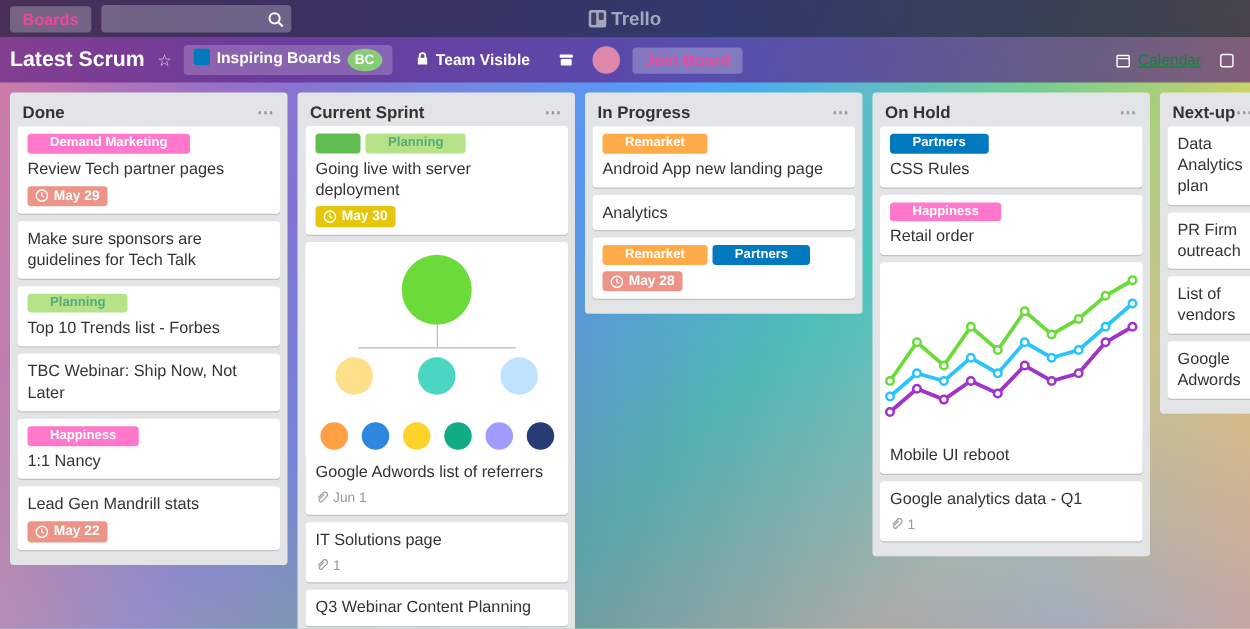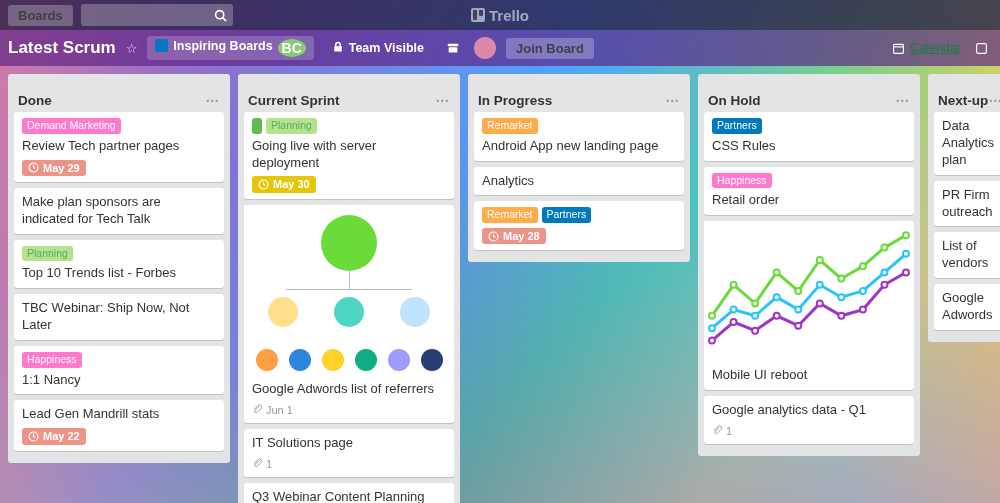--- a/index.html
+++ b/index.html
@@ -2,21 +2,21 @@
 <html><head>
 <meta charset="utf-8">
 <style>
   html,body{margin:0;padding:0;font-family:-apple-system,Helvetica,Arial,sans-serif;font-size:13px;color:#333;overflow:hidden}
   body{width:1000px;height:503px;background:linear-gradient(135deg,#ff9a9e 0%,#a18cd1 20%,#4facfe 40%,#43e97b 60%,#f6d365 80%,#fda085 100%);background-size:cover;position:relative}
   .poly{position:absolute;inset:0;background:
     linear-gradient(60deg,rgba(255,120,120,.5),rgba(120,80,200,.5),rgba(80,160,255,.5),rgba(255,200,80,.5));
     clip-path:polygon(0 0,100% 0,100% 100%,0 100%);}
   
   .topbar{position:relative;height:30px;background:rgba(40,30,70,.8);display:flex;align-items:center;padding:0 8px;gap:8px;z-index:3}
-  .btn{background:rgba(255,255,255,.25);color:#404040;border:none;border-radius:3px;padding:3px 10px;font-size:13px;font-weight:600;cursor:pointer}
+  .btn{background:rgba(255,255,255,.25);color:#ec4899;border:none;border-radius:3px;padding:3px 10px;font-size:13px;font-weight:600;cursor:pointer}
   .search{background:rgba(255,255,255,.25);border-radius:3px;height:22px;width:140px;display:flex;align-items:center;justify-content:flex-end;padding:0 6px}
   .search svg{width:13px;height:13px;fill:#fff}
   .logo{position:absolute;left:50%;transform:translateX(-50%);display:flex;align-items:center;gap:4px;color:#cfd8e3;font-weight:700;font-size:15px;opacity:.7}
   .logo-icon{width:14px;height:14px;background:#cfd8e3;border-radius:2px;position:relative}
   .logo-icon:before,.logo-icon:after{content:"";position:absolute;background:rgba(40,30,70,.8);width:4px;border-radius:1px}
   .logo-icon:before{left:2px;top:2px;height:10px}
   .logo-icon:after{right:2px;top:2px;height:6px}
   
   .boardhdr{position:relative;height:36px;background:rgba(90,30,130,.65);display:flex;align-items:center;padding:0 8px;gap:10px;color:#fff;z-index:3}
   .boardname{font-size:17px;font-weight:700}
@@ -25,26 +25,26 @@
   .star{color:#fff;opacity:.8}
   .avatar{width:22px;height:22px;border-radius:50%;background:#d8a;}
   .initials{width:22px;height:22px;border-radius:50%;background:#8c7;display:flex;align-items:center;justify-content:center;font-size:10px;font-weight:700;color:#fff}
   .spacer{flex:1}
   .cal{display:flex;align-items:flex-end;gap:5px;color:#15803d;font-size:12.5px}
   .cal svg{width:13px;height:13px;fill:#fff}
   
   .board{position:relative;display:flex;gap:8px;padding:8px;z-index:2;align-items:flex-start;height:calc(100% - 66px);overflow:hidden}
   .list{background:#e2e4e6;border-radius:3px;width:222px;flex:0 0 222px;display:flex;flex-direction:column;max-height:100%}
   .list.cut{flex:0 0 85px;width:85px;overflow:hidden}
-  .list-hdr{display:flex;align-items:center;justify-content:space-between;padding:18px 10px 4px;font-weight:700;color:#333;font-size:13.5px}
+  .list-hdr{display:flex;align-items:center;justify-content:space-between;padding:7px 10px 4px;font-weight:700;color:#333;font-size:13.5px}
   .list-menu{color:#999;letter-spacing:1px;font-weight:700;cursor:pointer}
   .cards{padding:0 6px 6px;overflow-y:auto}
   .card{background:#fff;border-radius:3px;box-shadow:0 1px 0 rgba(0,0,0,.15);padding:6px 8px 6px;margin-bottom:6px;font-size:13px;line-height:1.3;cursor:pointer}
   .labels{display:flex;gap:4px;margin-bottom:4px;flex-wrap:wrap}
-  .lbl{font-size:10.5px;font-weight:400;color:#fff;border-radius:3px;padding:1px 5px}
+  .lbl{font-size:10.5px;font-weight:700;color:#fff;border-radius:3px;padding:1px 18px}
   .lbl.pink{background:#ff78cb}.lbl.green{background:#61bd4f}.lbl.lime{background:#b6e28a;color:#5a7}
   .lbl.orange{background:#ffab4a}.lbl.blue{background:#0079bf}
   .badges{display:flex;gap:6px;margin-top:5px;align-items:center}
   .due{display:inline-flex;align-items:center;gap:4px;border-radius:3px;padding:1px 6px;font-size:11px;font-weight:600}
   .due.past{background:#ec9488;color:#fff}
   .due.soon{background:#e6c60d;color:#fff}
   .due svg,.att svg{width:11px;height:11px;fill:currentColor}
   .att{display:inline-flex;align-items:center;gap:3px;color:#999;font-size:11px}
   .coverimg{height:170px;background:#fff;border-radius:3px 3px 0 0;margin:-6px -8px 6px;position:relative;overflow:hidden}
   
@@ -75,21 +75,21 @@
     <span>Trello</span>
   </div>
 </div>
 
 <div class="boardhdr">
   <span class="boardname">Latest Scrum</span>
   <span class="star">☆</span>
   <span class="hdr-chip">
     <span style="width:13px;height:13px;background:#0079bf;border-radius:2px"></span>
     <span>Inspiring Boards</span>
-    <span class="initials" style="width:28px;height:18px;font-size:14px">BC</span>
+    <span class="initials" style="width:28px;height:18px;font-size:11px">BC</span>
   </span>
   <span class="hdr-chip plain">
     <svg width="12" height="12" viewBox="0 0 16 16">
         <path fill="#fff" d="M4 7V5a4 4 0 118 0v2h1v7H3V7h1zm2 0h4V5a2 2 0 10-4 0v2z"></path>
       </svg>
     <span>Team Visible</span>
   </span>
   <span class="hdr-chip plain" style="padding:3px 4px">
     <svg width="14" height="14" viewBox="0 0 16 16" fill="#fff">
         <rect x="2" y="3" width="12" height="3" rx="1"></rect>
@@ -129,21 +129,21 @@
             <span class="due past">
               <svg viewBox="0 0 16 16">
                 <circle cx="8" cy="8" r="6.5" fill="none" stroke="currentColor" stroke-width="1.6"></circle>
                 <path d="M8 4v4l2.5 1.5" fill="none" stroke="currentColor" stroke-width="1.6"></path>
               </svg>
               <span>May 29</span>
             </span>
           </div>
         </div>
         <div class="card">
-          <div>Make plan sponsors are indicated for Tech Talk</div>
+          <div>Make sure sponsors are guidelines for Tech Talk</div>
         </div>
         <div class="card">
           <div class="labels">
             <span class="lbl lime">Planning</span>
           </div>
           <div>Top 10 Trends list - Forbes</div>
         </div>
         <div class="card">
           <div>TBC Webinar: Ship Now, Not Later</div>
         </div>

